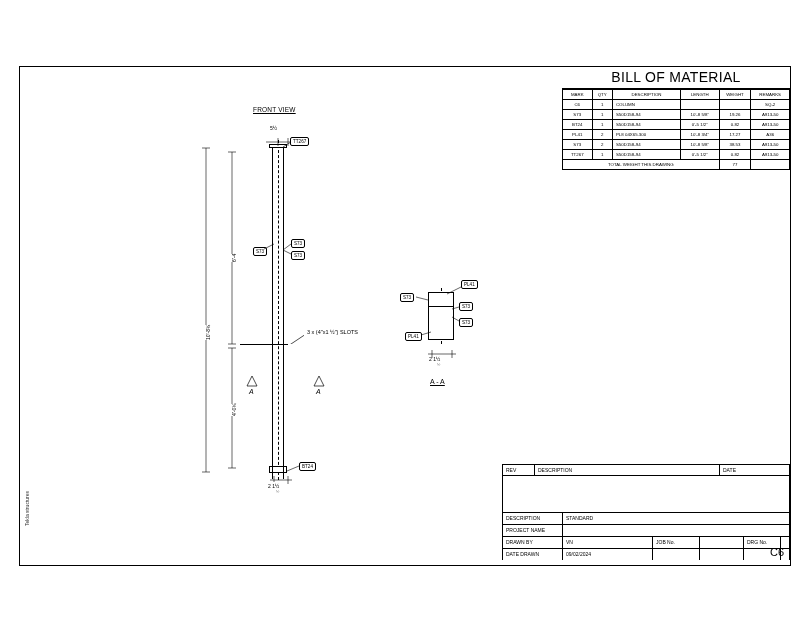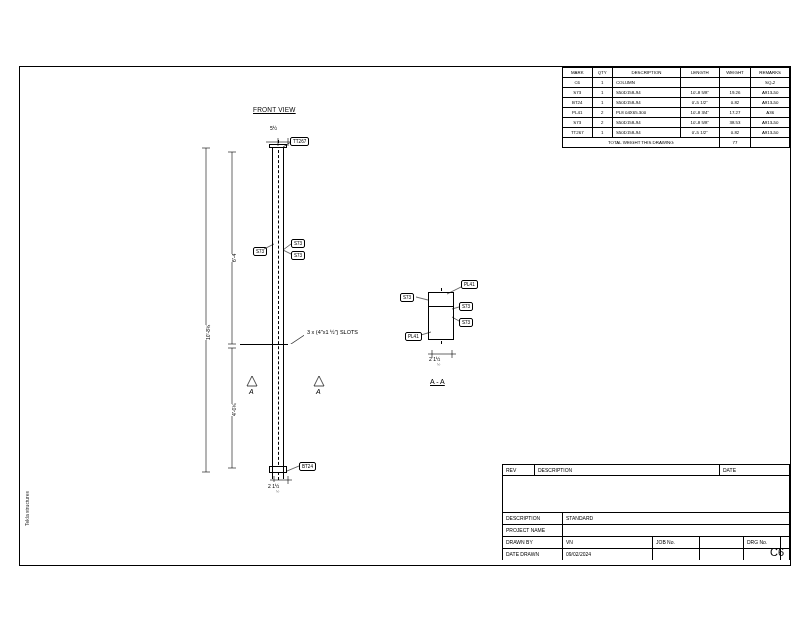--- a/index.html
+++ b/index.html
@@ -286,20 +286,21 @@
 </head>
 <body>
 
 <div id="sheet">
 
   <div class="outer-border"></div>
 
   <div class="side-text">Tekla structures</div>
 
   <div class="bom">
+    <div class="bom-title">BILL OF MATERIAL</div>
     <table class="bom-table">
       <colgroup>
         <col class="col-mark">
           <col class="col-qty">
           <col class="col-desc">
         <col class="col-len">
           <col class="col-wt">
           <col class="col-rem">
       </colgroup>
       <thead>

